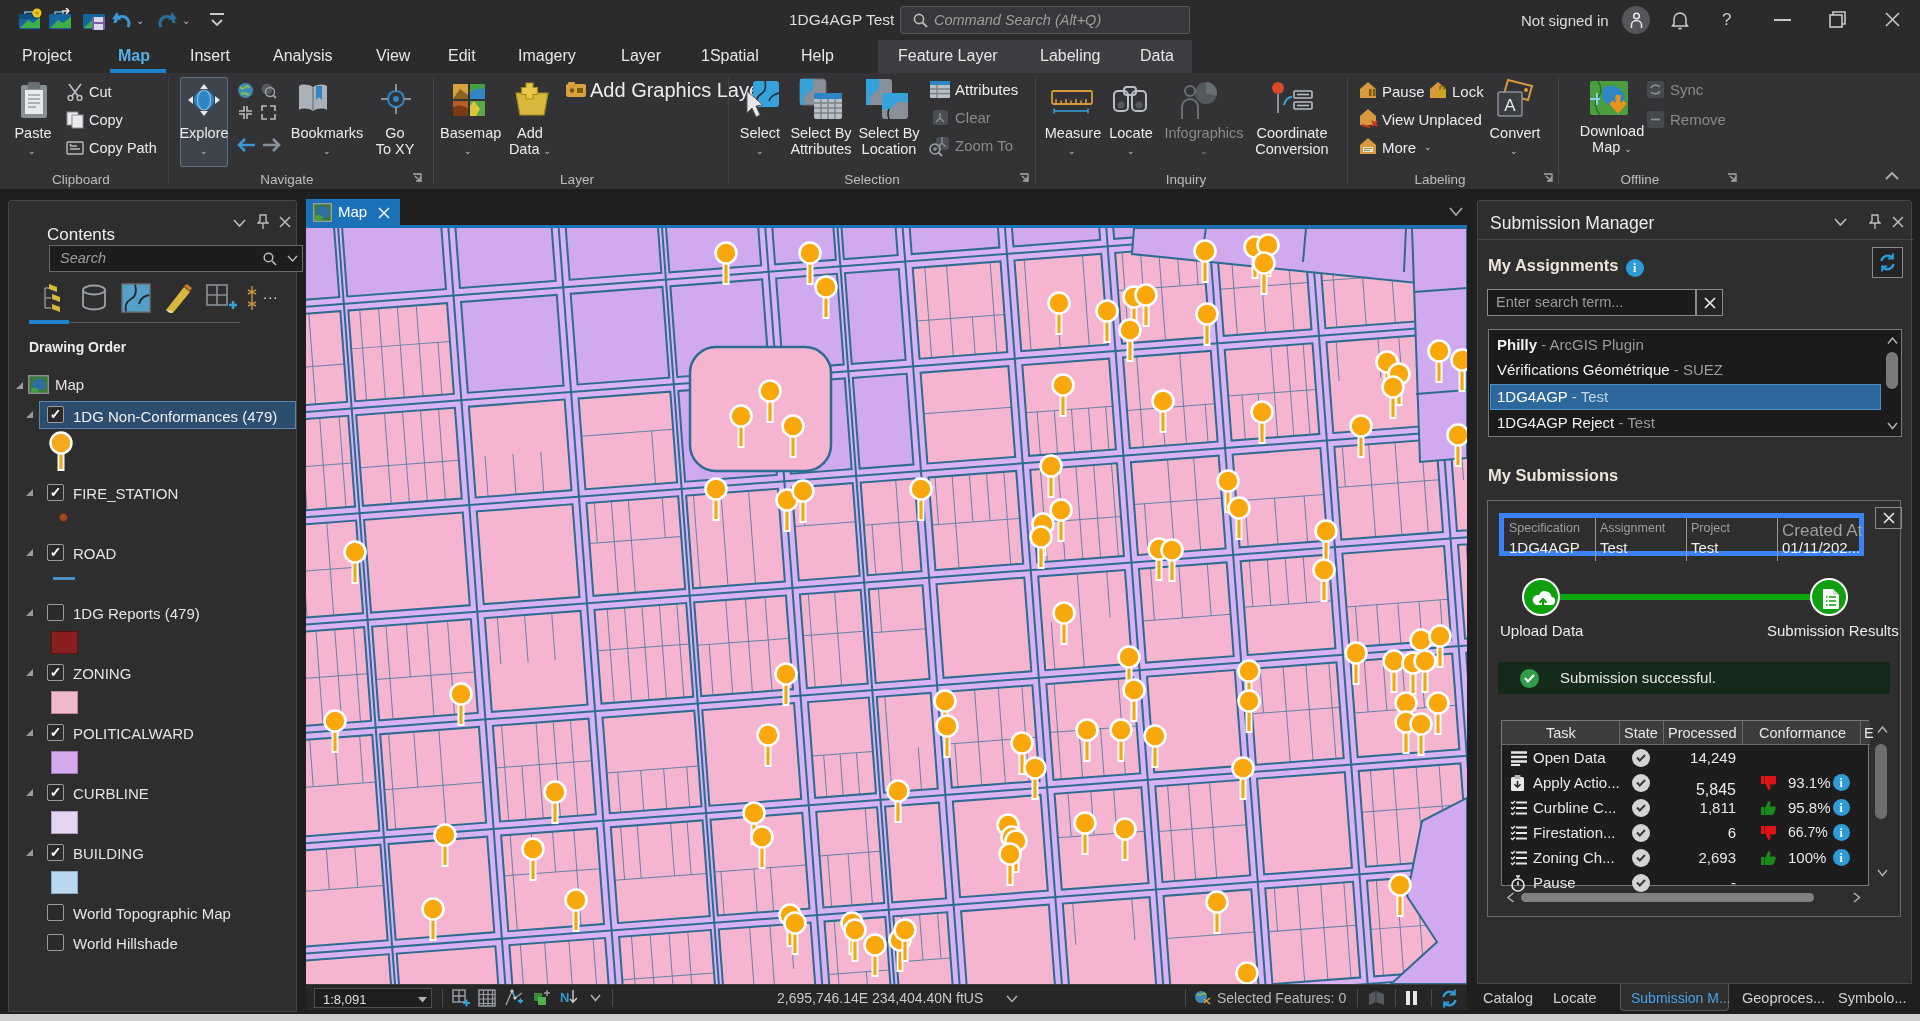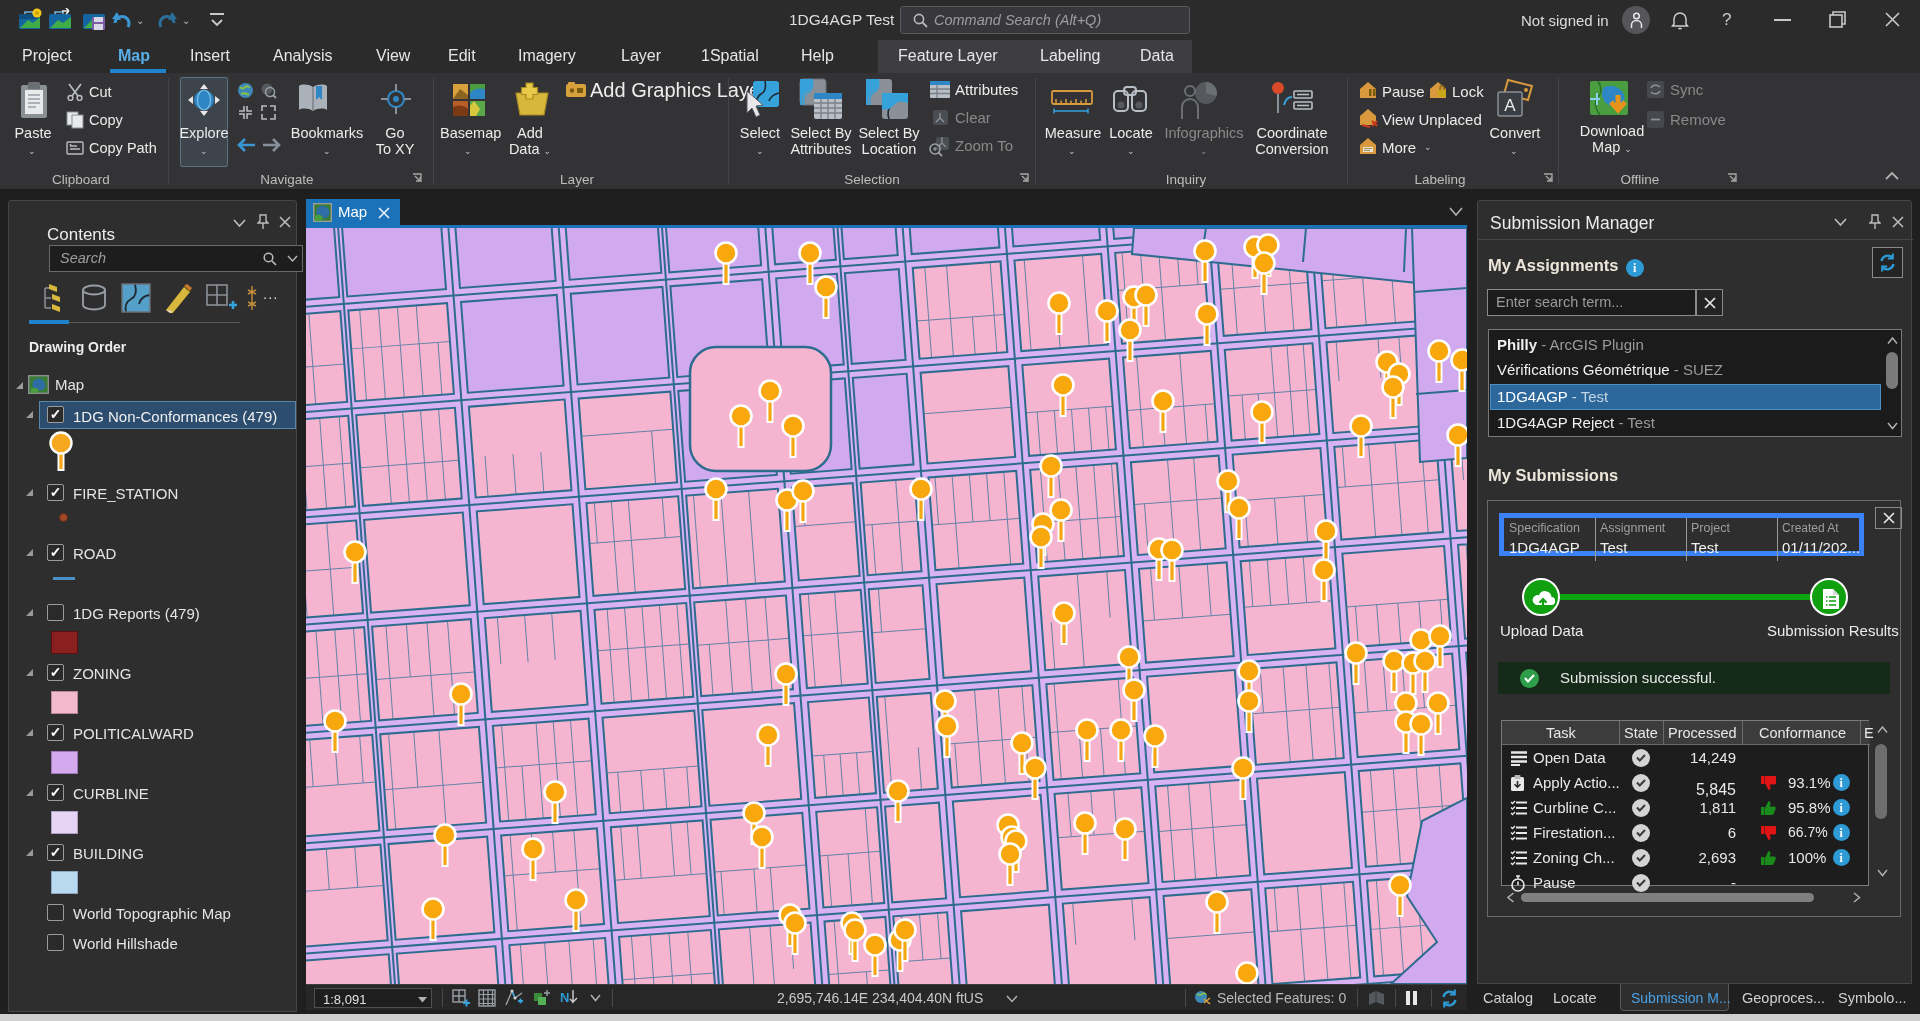--- a/index.html
+++ b/index.html
@@ -1789,21 +1789,21 @@
     <div class="abs" style="left:11px;top:12px;width:365px;height:43px;border:5px solid #3b82f6">
       <div class="abs" style="left:91px;top:0;width:1px;height:43px;background:#9a9a9a"></div>
       <div class="abs" style="left:182px;top:0;width:1px;height:43px;background:#9a9a9a"></div>
       <div class="abs" style="left:273px;top:0;width:1px;height:43px;background:#9a9a9a"></div>
       <div class="tx" style="left:5px;top:3px;font-size:12.5px;color:#9e9e9e">Specification</div>
       <div class="tx" style="left:5px;top:21px;font-size:15px;color:#f0f0f0">1DG4AGP</div>
       <div class="tx" style="left:96px;top:3px;font-size:12.5px;color:#9e9e9e">Assignment</div>
       <div class="tx" style="left:96px;top:21px;font-size:15px;color:#f0f0f0">Test</div>
       <div class="tx" style="left:187px;top:3px;font-size:12.5px;color:#9e9e9e">Project</div>
       <div class="tx" style="left:187px;top:21px;font-size:15px;color:#f0f0f0">Test</div>
-      <div class="tx" style="left:278px;top:3px;font-size:12px;color:#9e9e9e">Created At</div>
+      <div class="tx" style="left:278px;top:3px;font-size:17px;color:#9e9e9e">Created At</div>
       <div class="tx" style="left:278px;top:21px;font-size:15px;color:#f0f0f0">01/11/202...</div>
     </div>
     <div class="abs" style="left:387px;top:6px;width:27px;height:22px;border:1px solid #8a8a8a">
       <svg class="icon" style="left:7px;top:4px" width="12" height="12" viewBox="0 0 12 12">
             <path d="M1 1 L11 11 M11 1 L1 11" stroke="#e8e8e8" stroke-width="1.6"></path>
           </svg>
     </div>
     <div class="abs" style="left:72px;top:93px;width:260px;height:6px;background:#0da50d"></div>
     <div class="abs" style="left:34px;top:77px;width:38px;height:38px;border-radius:50%;background:#0f9f0f;border:2px solid #ffffff">
       <svg class="icon" style="left:7px;top:9px" width="24" height="20" viewBox="0 0 24 20">

